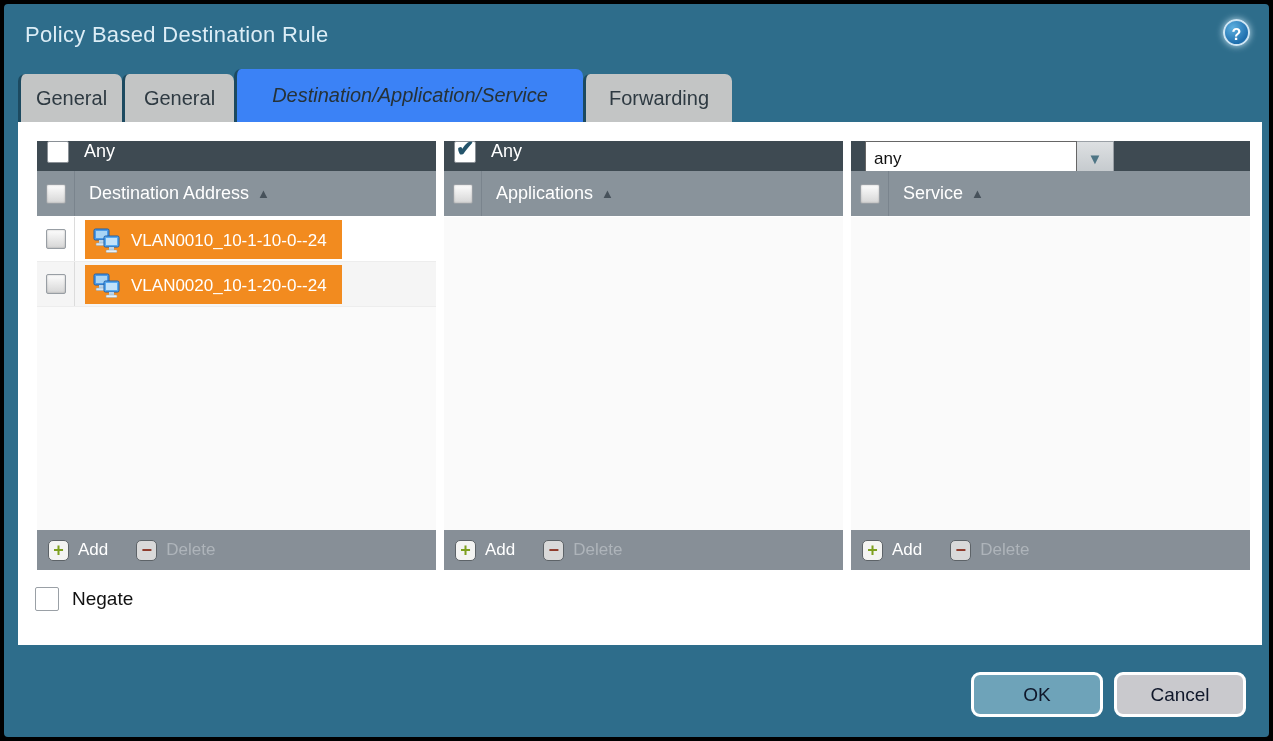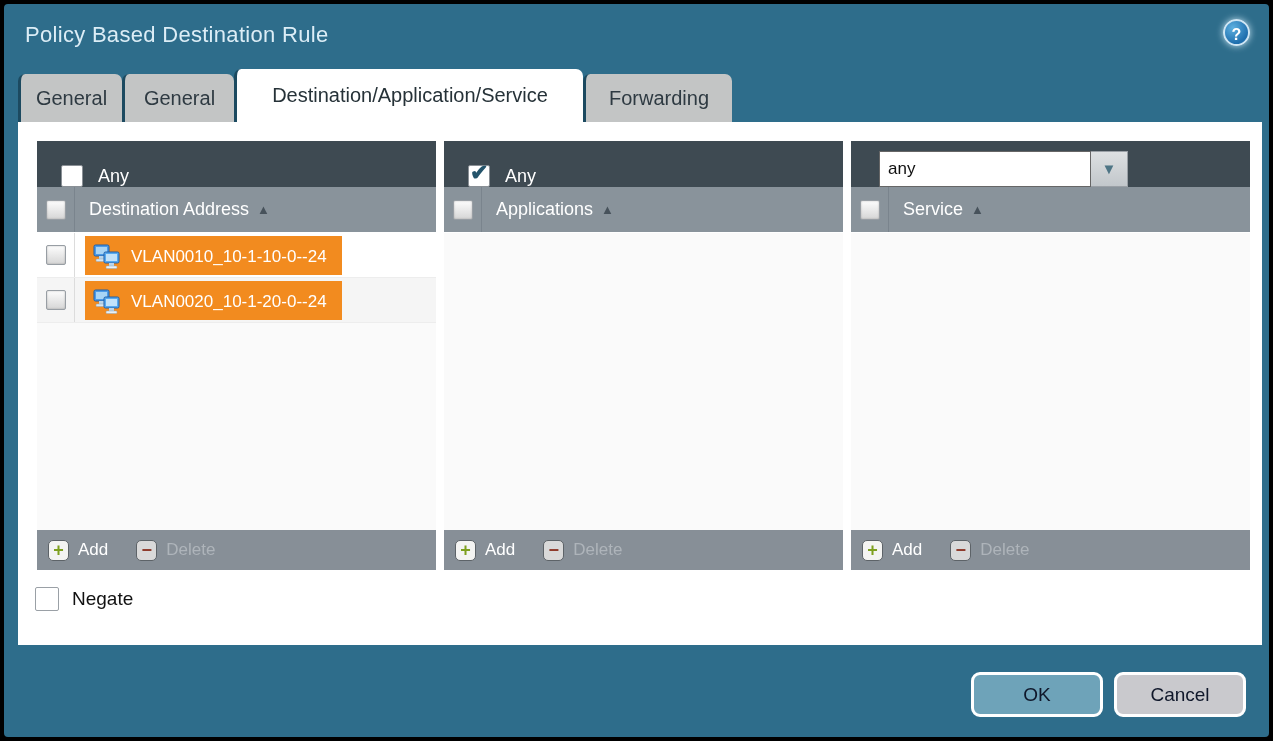--- a/index.html
+++ b/index.html
@@ -30,33 +30,33 @@
     height:48px;line-height:48px;background:#C3C5C5;color:#2E3A42;
     font-size:20px;text-align:center;border-radius:7px 7px 0 0;
     border-left:3px solid #1C4A60;box-sizing:border-box;cursor:pointer;
     white-space:nowrap;
   }
   .tab.t1{width:104px;}
   .tab.t2{width:112px;}
   .tab.t3{width:349px;}
   .tab.t4{width:149px;}
   .tab.active{
-    background:#ffffff;color:#263238;height:53px;line-height:53px;
-    position:relative;z-index:3;
+    background:#3b82f6;color:#263238;height:53px;line-height:53px;
+    position:relative;z-index:3;font-style:italic;
   }
   
   .content{
     position:absolute;left:14px;top:118px;width:1244px;height:523px;
     background:#fff;z-index:2;
   }
   .columns{position:absolute;left:19px;top:19px;display:flex;gap:8px;}
   .col{width:399px;height:429px;display:flex;flex-direction:column;}
   .topbar{
-    height:46px;background:#3E4A52;display:flex;align-items:flex-end;
-    padding-left:24px;box-sizing:border-box;flex:none;
+    height:30px;background:#3E4A52;display:flex;align-items:flex-start;
+    padding-left:10px;box-sizing:border-box;flex:none;
   }
   .cb-any{
     width:22px;height:22px;background:#fff;border:1px solid #8a9096;
     box-sizing:border-box;border-radius:2px;position:relative;cursor:pointer;flex:none;
   }
   .cb-any .check{
     position:absolute;left:1px;top:-6px;font-size:22px;color:#24546B;font-weight:bold;
   }
   .any-label{color:#fff;font-size:18px;margin-left:15px;}
   

